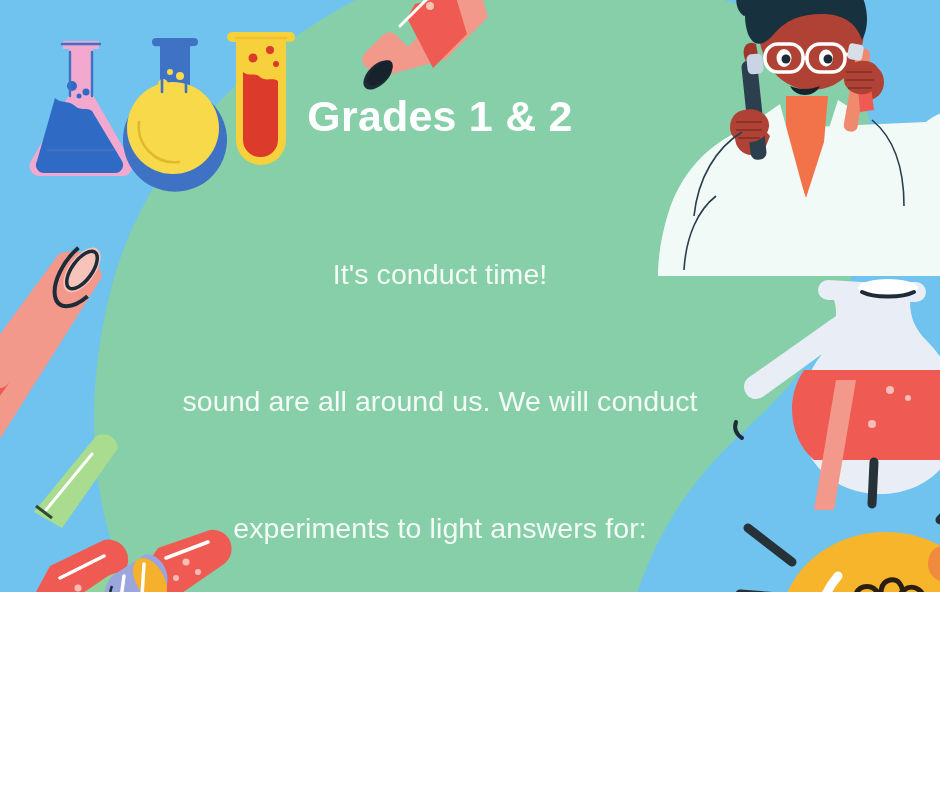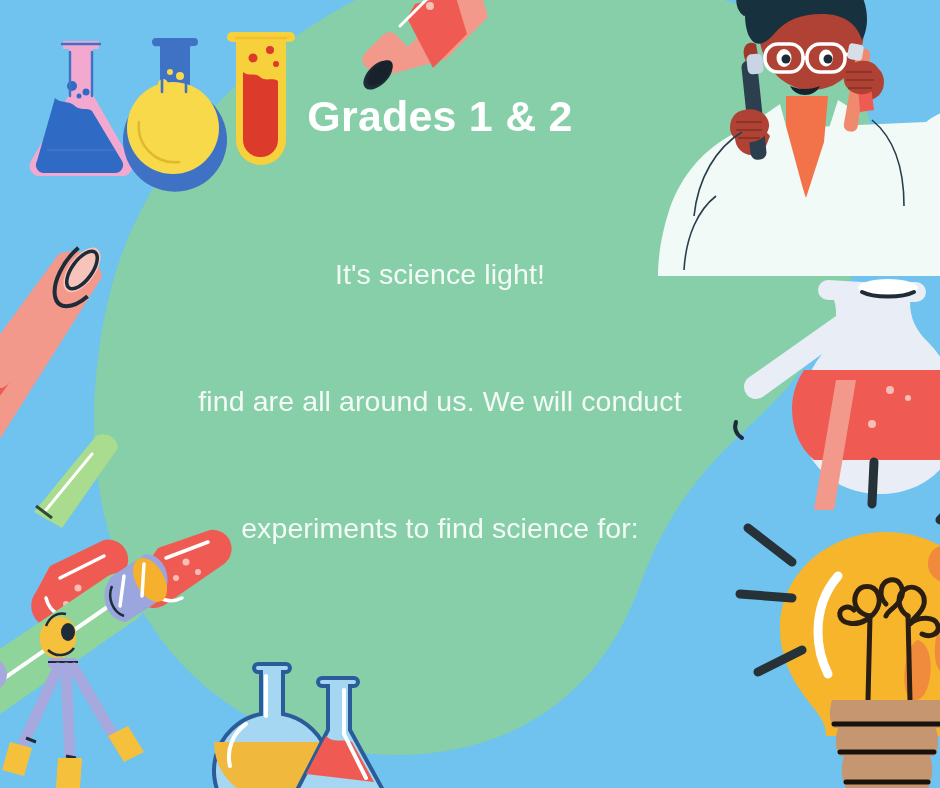--- a/index.html
+++ b/index.html
@@ -4,21 +4,21 @@
 <title>Science Poster</title>
 <style>
   html, body {
     margin: 0;
     padding: 0;
     background: #ffffff;
   }
   #poster {
     position: relative;
     width: 940px;
-    height: 788px;
+    height: 592px;
     overflow: hidden;
     font-family: "Liberation Sans", sans-serif;
     background: #6FC3EE;
   }
   .layer { position: absolute; top: 0; left: 0; width: 940px; height: 788px; }
   .svg-layer { display: block; }
 
   
   #text-stack {
     position: absolute;
@@ -282,23 +282,23 @@
     </g>
   </svg>
 
   <div id="text-stack">
 
     <div id="title-block">
       <span class="tline">Grades 1 &amp; 2</span>
     </div>
 
     <div id="body-block">
-      <span class="bline">It's science light!</span>
-      <span class="bline">find are all around us. We will conduct</span>
-      <span class="bline">experiments to find science for:</span>
+      <span class="bline">It's conduct time!</span>
+      <span class="bline">sound are all around us. We will conduct</span>
+      <span class="bline">experiments to light answers for:</span>
       
       
       
       
       
       
     </div>
 
   </div>
 

